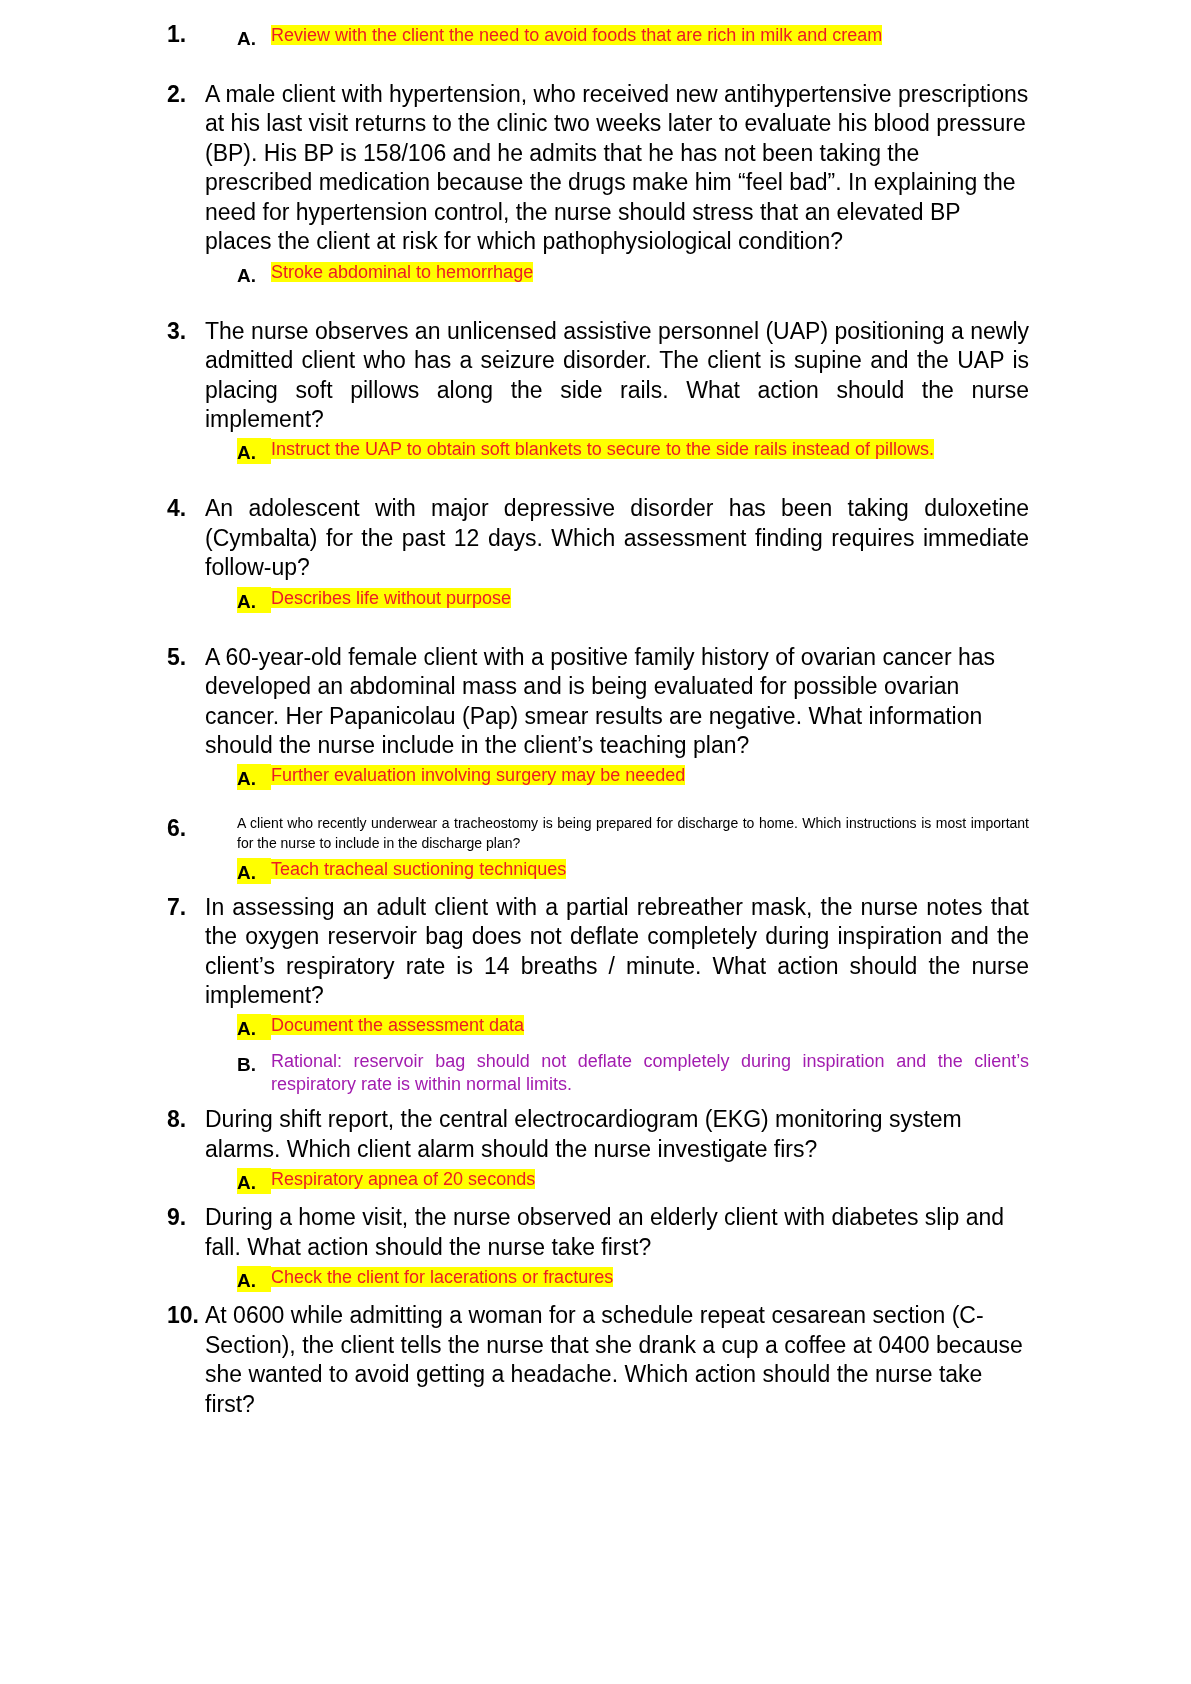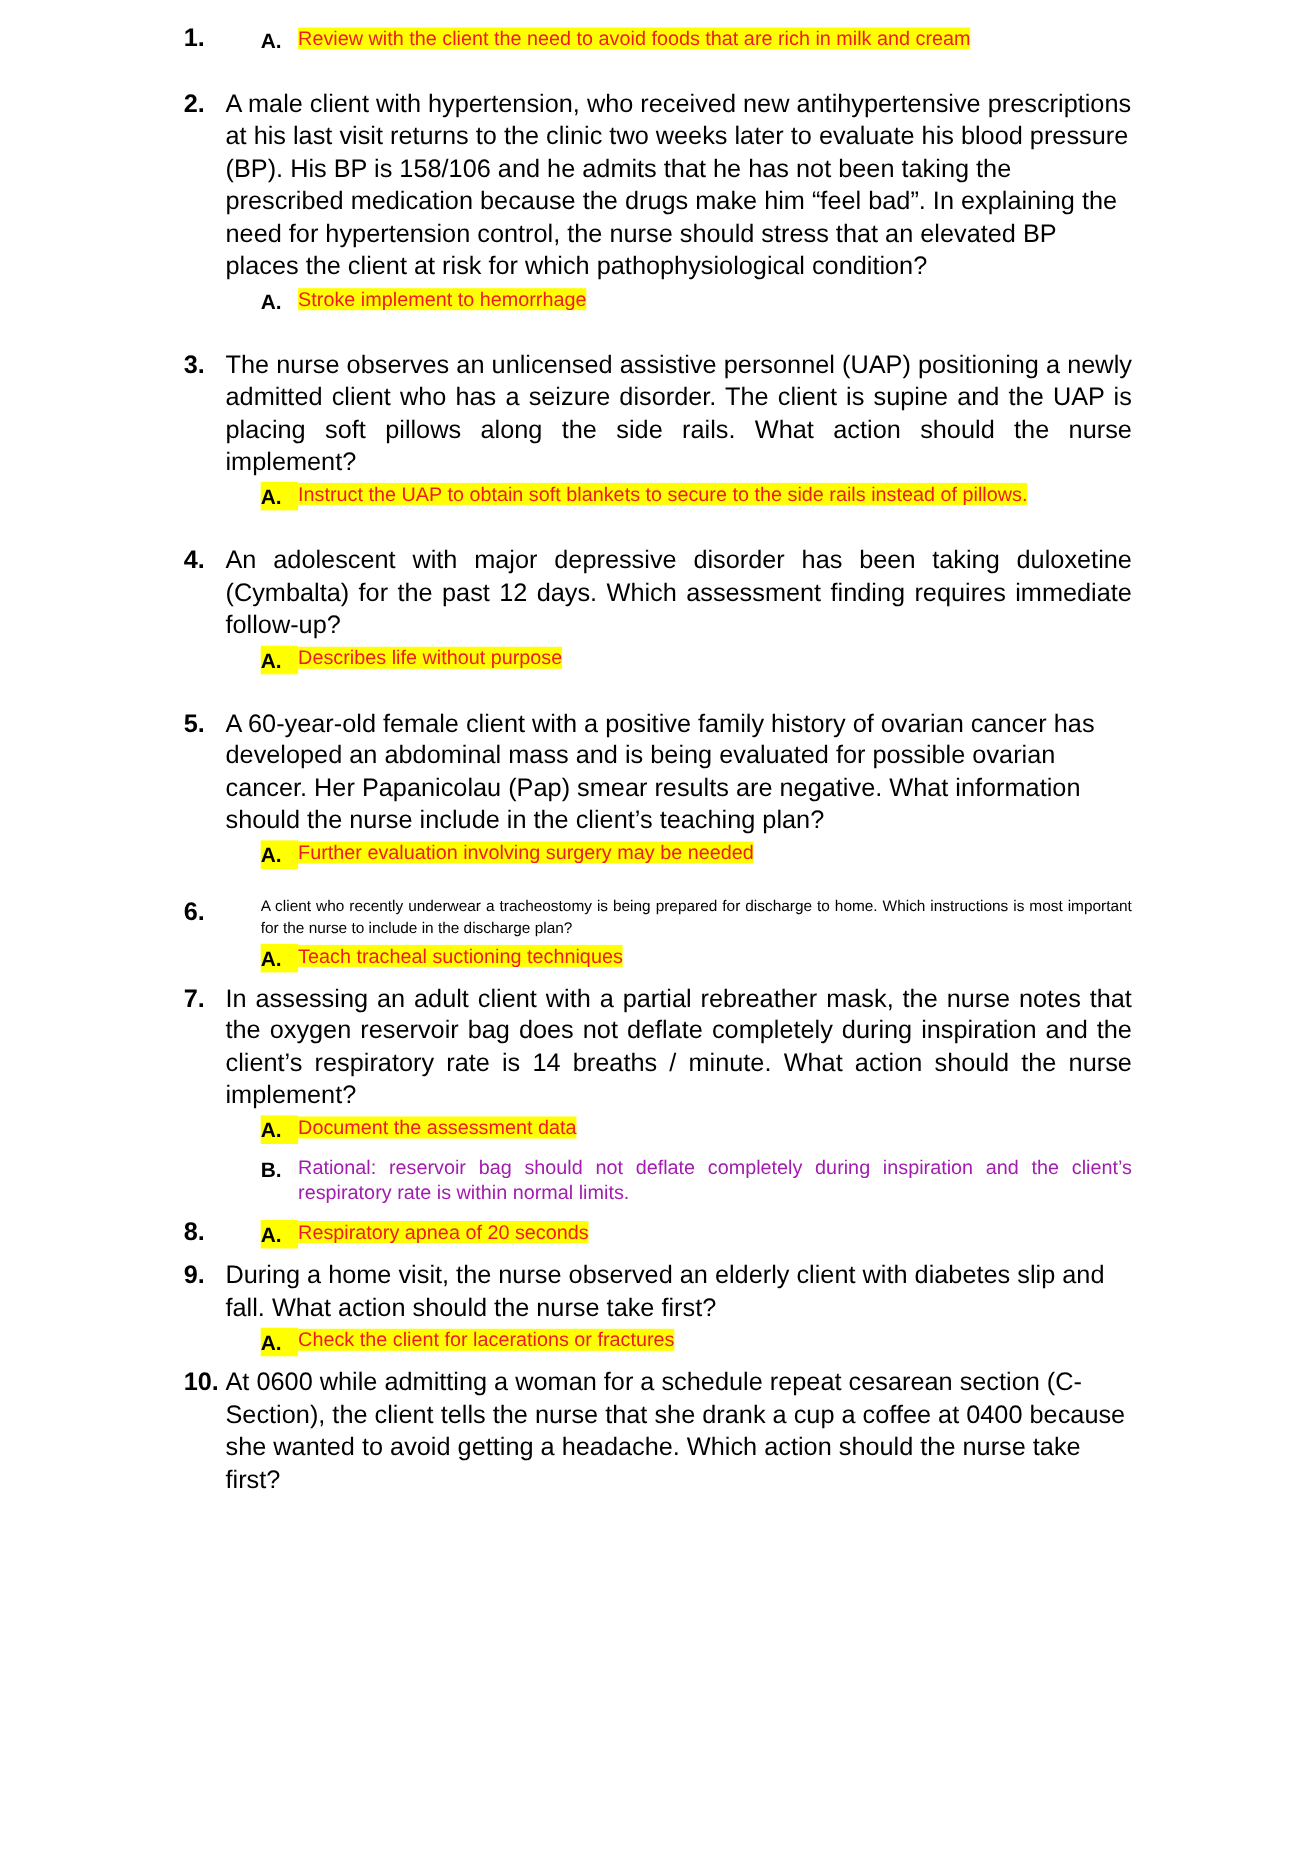--- a/index.html
+++ b/index.html
@@ -53,21 +53,21 @@
     </div>
   </section>
 
   <section class="question">
     <span class="q-num">2.</span>
     <div class="q-body">
       <p class="q-text">A male client with hypertension, who received new antihypertensive prescriptions at his last visit returns to the clinic two weeks later to evaluate his blood pressure (BP). His BP is 158/106 and he admits that he has not been taking the prescribed medication because the drugs make him “feel bad”. In explaining the need for hypertension control, the nurse should stress that an elevated BP places the client at risk for which pathophysiological condition?</p>
       <div class="answers">
         <div class="answer">
           <span class="a-label">A.</span>
-          <div class="a-body"><span class="hl red">Stroke implement to hemorrhage</span></div>
+          <div class="a-body"><span class="hl red">Stroke abdominal to hemorrhage</span></div>
         </div>
       </div>
     </div>
   </section>
 
   <section class="question">
     <span class="q-num">3.</span>
     <div class="q-body">
       <p class="q-text justify">The nurse observes an unlicensed assistive personnel (UAP) positioning a newly admitted client who has a seizure disorder. The client is supine and the UAP is placing soft pillows along the side rails. What action should the nurse implement?</p>
       <div class="answers">
@@ -131,20 +131,21 @@
           <span class="a-label">B.</span>
           <div class="a-body justify"><span class="blue">Rational: reservoir bag should not deflate completely during inspiration and the client’s respiratory rate is within normal limits.</span></div>
         </div>
       </div>
     </div>
   </section>
 
   <section class="question gap-sm">
     <span class="q-num">8.</span>
     <div class="q-body">
+      <p class="q-text">During shift report, the central electrocardiogram (EKG) monitoring system alarms. Which client alarm should the nurse investigate firs?</p>
       <div class="answers">
         <div class="answer">
           <span class="a-label hl">A.</span>
           <div class="a-body"><span class="hl red">Respiratory apnea of 20 seconds</span></div>
         </div>
       </div>
     </div>
   </section>
 
   <section class="question gap-sm">

